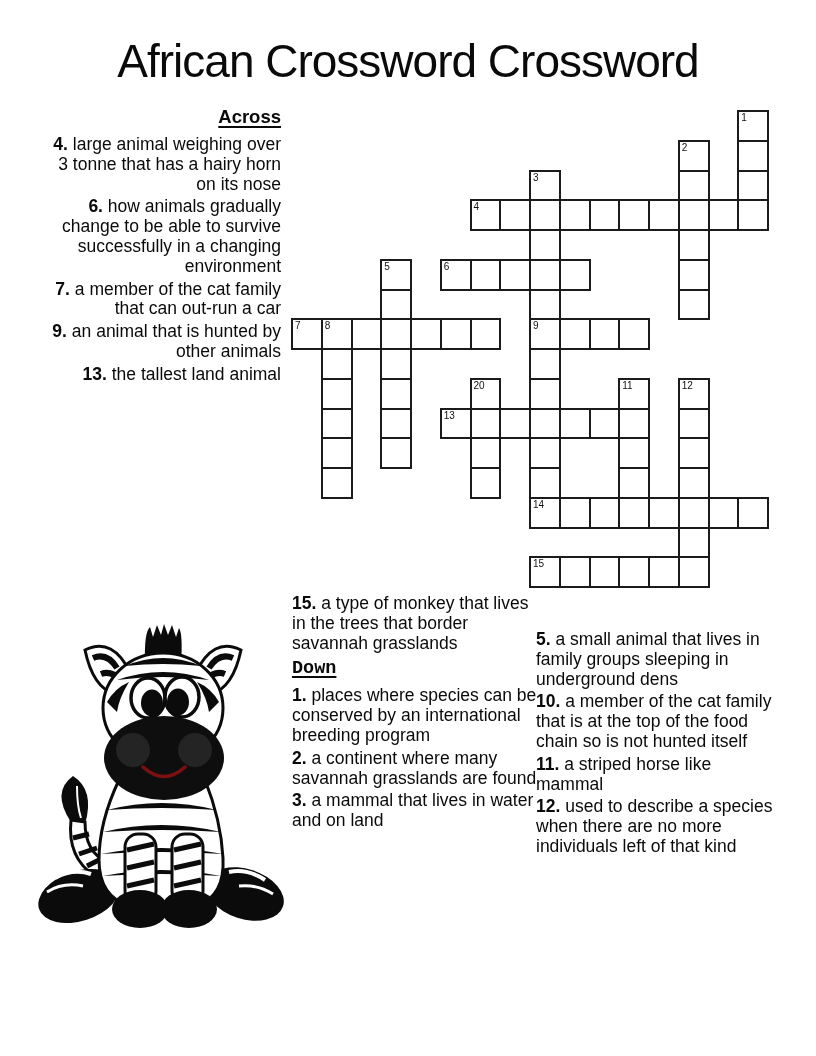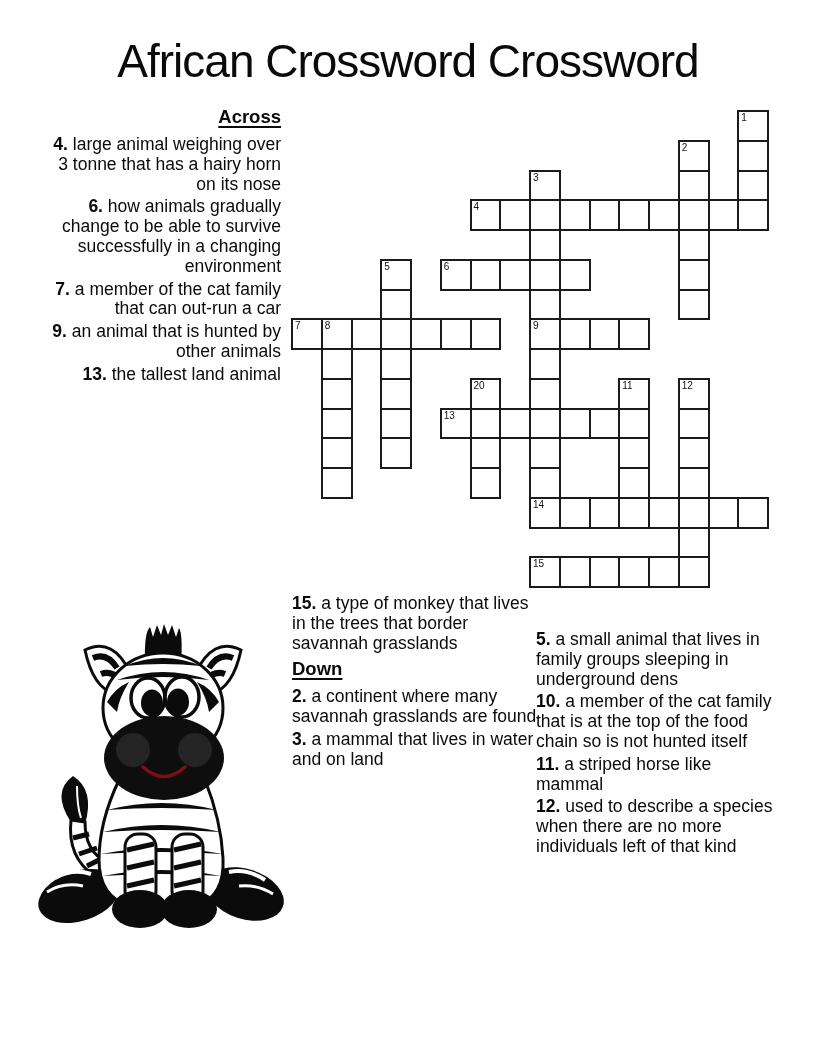--- a/index.html
+++ b/index.html
@@ -27,21 +27,21 @@
   .clue-col.right { left: 536px; top: 594px; width: 240px; margin-top: 36px; }
   .section-heading {
     font-size: 18.5px;
     font-weight: bold;
     text-decoration: underline;
     text-underline-offset: 3px;
     text-decoration-thickness: 2px;
     margin: 0 0 7px 0;
     color: #0a0a0a;
   }
-  .clue-col.mid .section-heading { margin-top: 5px; }
+  .clue-col.mid .section-heading { margin-top: 5px; font-family: Liberation Mono, monospace; }
   .clue {
     font-size: 17.5px;
     line-height: 19.8px;
     margin: 0 0 3px 0;
     color: #0a0a0a;
   }
   .clue strong { font-weight: bold; }
   .grid-layer { position: absolute; left: 0; top: 0; width: 816px; height: 1056px; }
   .cell {
     position: absolute;
@@ -257,20 +257,21 @@
     <path d="M110,157 Q131,176 152,157" stroke="#7c1010" stroke-width="3.5" fill="none" stroke-linecap="round"></path>
   </g>
 </svg>
 
 <div class="clue-col mid">
   <div>
       <p class="clue"><strong>15.</strong> a type of monkey that lives in the trees that border savannah grasslands</p>
     </div>
   <div class="section-heading">Down</div>
   <div>
+      <p class="clue"><strong>1.</strong> places where species can be conserved by an international breeding program</p>
       <p class="clue"><strong>2.</strong> a continent where many savannah grasslands are found</p>
       <p class="clue"><strong>3.</strong> a mammal that lives in water and on land</p>
     </div>
 </div>
 
 <div class="clue-col right">
   <div>
       <p class="clue"><strong>5.</strong> a small animal that lives in family groups sleeping in underground dens</p>
       <p class="clue"><strong>10.</strong> a member of the cat family that is at the top of the food chain so is not hunted itself</p>
       <p class="clue"><strong>11.</strong> a striped horse like mammal</p>

